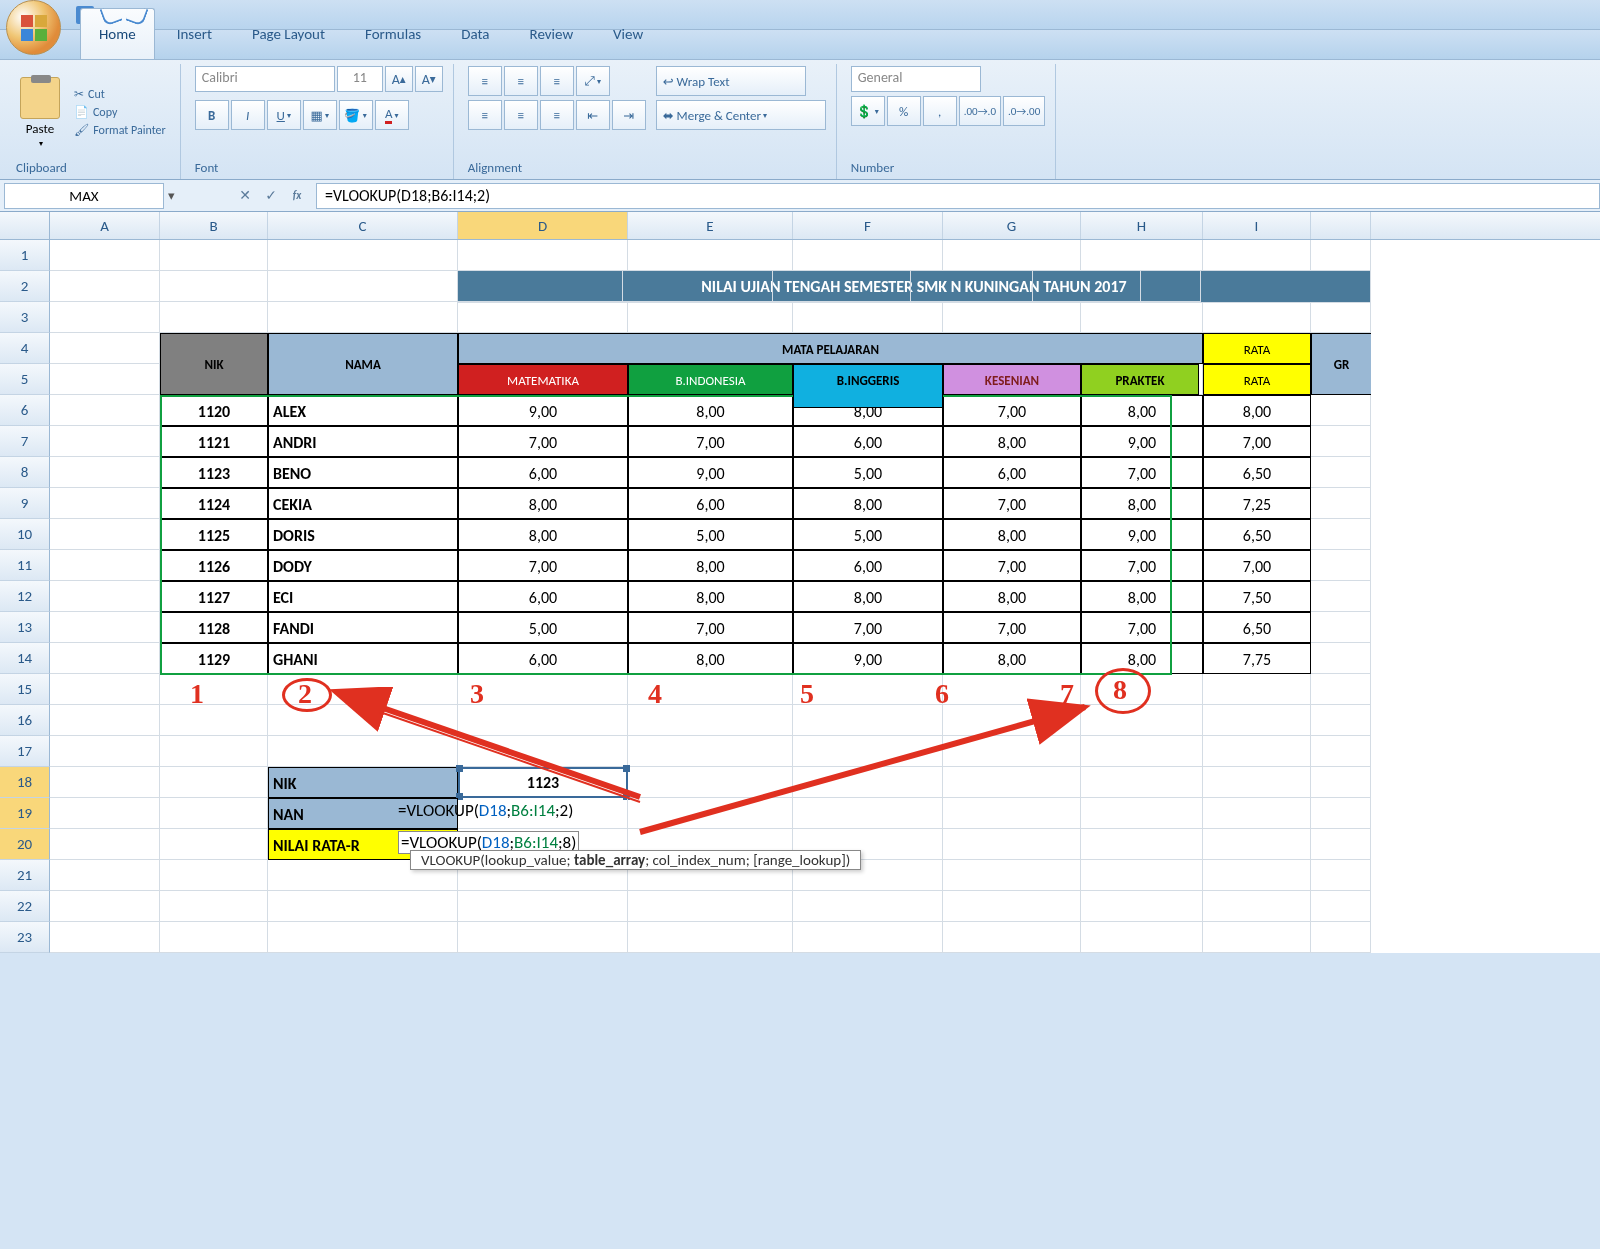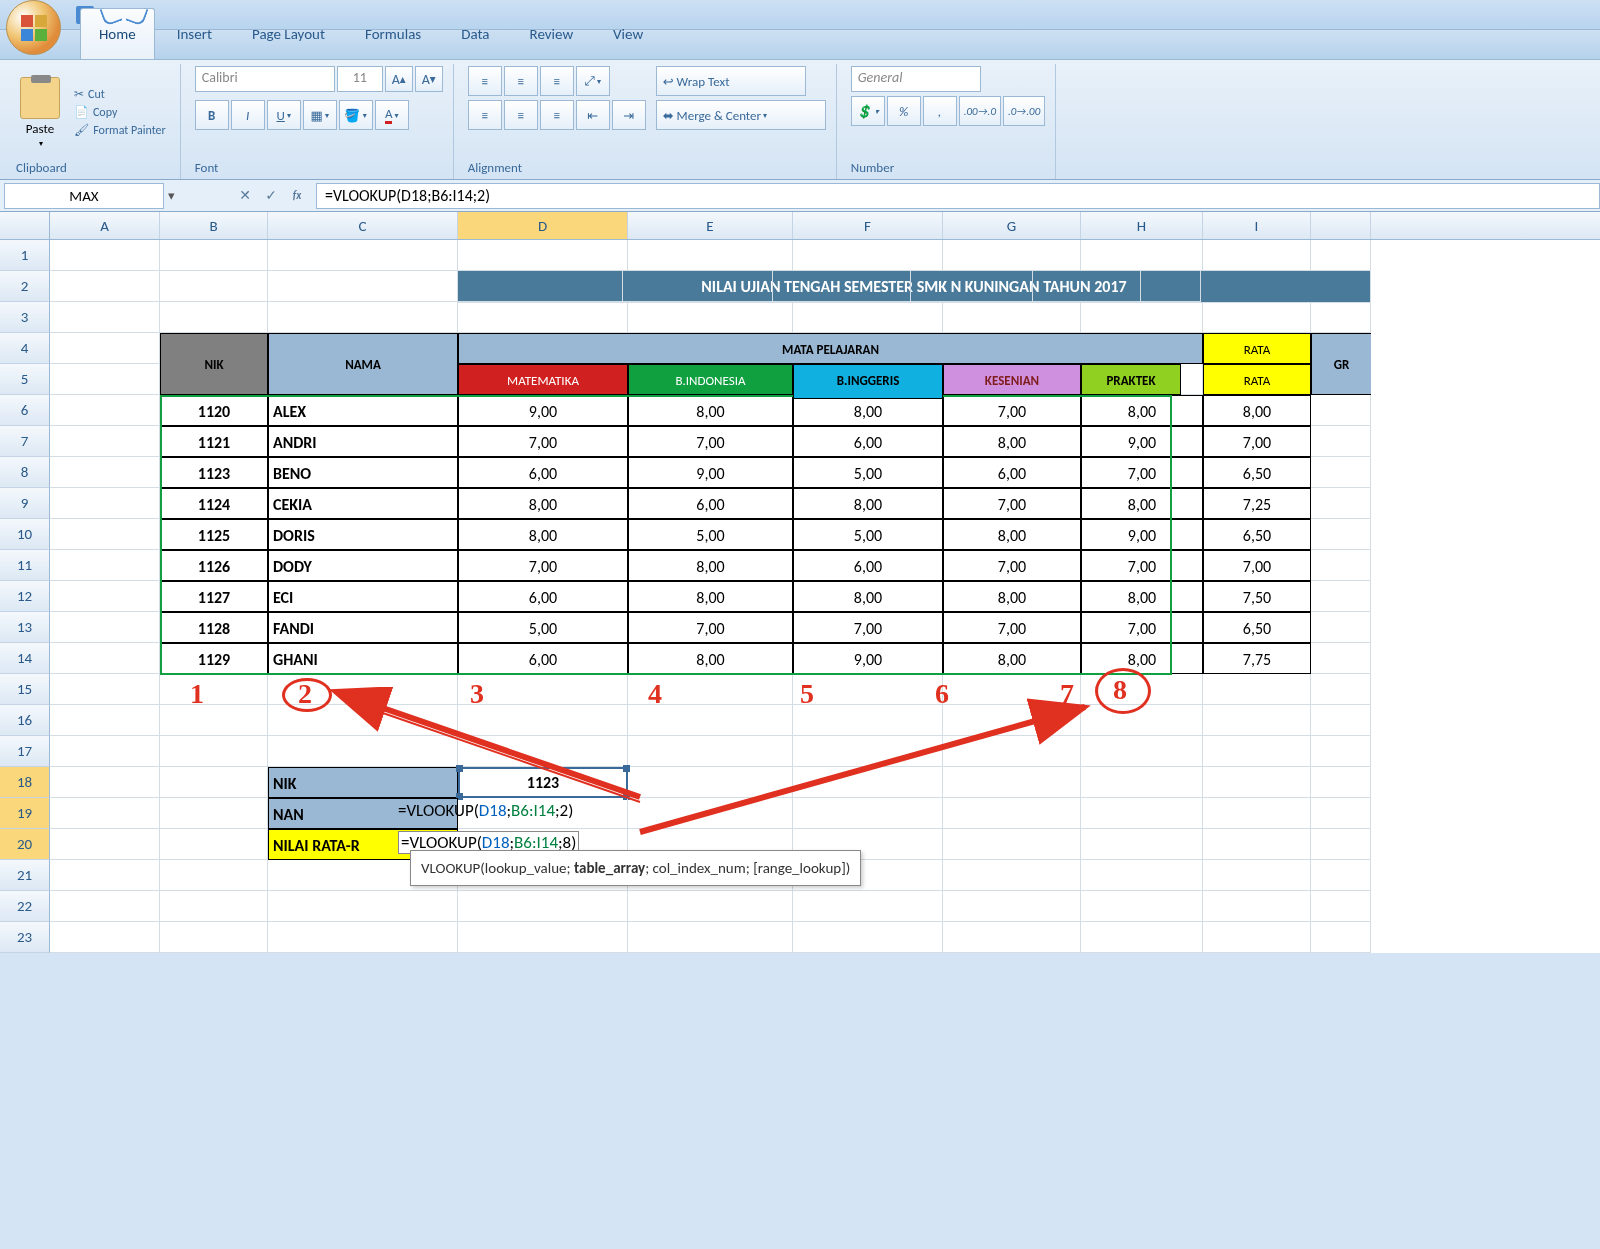--- a/index.html
+++ b/index.html
@@ -83,21 +83,21 @@
 .look-label { background: #9ab8d4; font-weight:bold; padding-left:4px; line-height:31px; border:1.5px solid #000 !important; }
 .look-label-y { background: #ffff00; font-weight:bold; padding-left:4px; line-height:31px; border:1.5px solid #000 !important; }
 
 
 .overlay { position:absolute; top:0; left:0; width:100%; height:100%; pointer-events:none; }
 .anno-num { position:absolute; font-family: Georgia, serif; font-weight:bold; font-size:28px; color:#e03020; }
 .anno-circle { position:absolute; border: 3px solid #e03020; border-radius: 50%; }
 .arrow-svg { position:absolute; }
 
 
-.tooltip { position:absolute; background:#fff; border:1px solid #888; padding:8px 10px; font-size:15px; color:#333; box-shadow: 2px 2px 4px rgba(0,0,0,0.2); }
+.tooltip { position:absolute; background:#fff; border:1px solid #888; padding:0 10px; font-size:15px; color:#333; box-shadow: 2px 2px 4px rgba(0,0,0,0.2); }
 .tooltip b { font-weight:bold; }
 
 
 .edit-cell { background:#fff; border:2px solid #3a6a9a; text-align:center; font-weight:bold; line-height:27px; position:relative; }
 .edit-handle { position:absolute; width:7px; height:7px; background:#3a6a9a; }
 .formula-span .blue { color:#0060c0; } .formula-span .green { color:#008040; }
 .selection-marq { position:absolute; border: 2px solid #10a040; pointer-events:none; }
 
 </style>
 </head>
@@ -205,21 +205,21 @@
       </div>
       <div style="display:flex; flex-direction:column; gap:4px;">
         <div class="icon-btn" style="width:150px; justify-content:flex-start; padding-left:6px;"><span>↩</span>&nbsp;<span>Wrap Text</span></div>
         <div class="icon-btn" style="width:170px; justify-content:flex-start; padding-left:6px;"><span>⬌</span>&nbsp;<span>Merge &amp; Center</span><span class="dropdown-arrow">▾</span></div>
       </div>
     </div>
     <div class="group-title">Alignment</div>
   </div>
 
   <div class="group">
-    <div style="display:flex; flex-direction:column; gap:4px;font-style:italic;">
+    <div style="display:flex; flex-direction:column; gap:4px;">
       <div class="font-select" style="width:130px;">General</div>
       <div style="display:flex; gap:2px;">
         <div class="icon-btn">💲<span class="dropdown-arrow">▾</span></div>
         <div class="icon-btn">%</div>
         <div class="icon-btn">,</div>
         <div class="icon-btn">
             <span style="font-size:11px;">.00→.0</span>
           </div>
         <div class="icon-btn">
             <span style="font-size:11px;">.0→.00</span>
@@ -602,23 +602,23 @@
     </div>
   </div>
 <div style="position: absolute; left: 160px; top: 121px; display: flex;">
       <div class="hdr-gray" style="width:108px;height:62px;line-height:62px;">NIK</div>
       <div class="hdr-blue" style="width:190px;height:62px;line-height:62px;">NAMA</div>
       <div style="display:flex;flex-direction:column;">
         <div class="hdr-blue" style="width:745px;height:31px;">MATA PELAJARAN</div>
         <div style="display:flex;">
           <div class="hdr-red" style="width:170px;height:31px;">MATEMATIKA</div>
           <div class="hdr-green" style="width:165px;height:31px;">B.INDONESIA</div>
-          <div class="hdr-cyan" style="width:150px;height:35px;">B.INGGERIS</div>
+          <div class="hdr-cyan" style="width:150px;height:44px;">B.INGGERIS</div>
           <div class="hdr-purple" style="width:138px;height:31px;">KESENIAN</div>
-          <div class="hdr-lime" style="width:100px;height:31px;">PRAKTEK</div>
+          <div class="hdr-lime" style="width:118px;height:31px;">PRAKTEK</div>
         </div>
       </div>
       <div style="display:flex;flex-direction:column;">
         <div class="hdr-yellow" style="width:108px;height:31px;">RATA</div>
         <div class="hdr-yellow" style="width:108px;height:31px;">RATA</div>
       </div>
       <div class="hdr-blue" style="width:60px;height:62px;line-height:62px;border-right:none !important;">GR</div>
     </div>
   </div>
 

